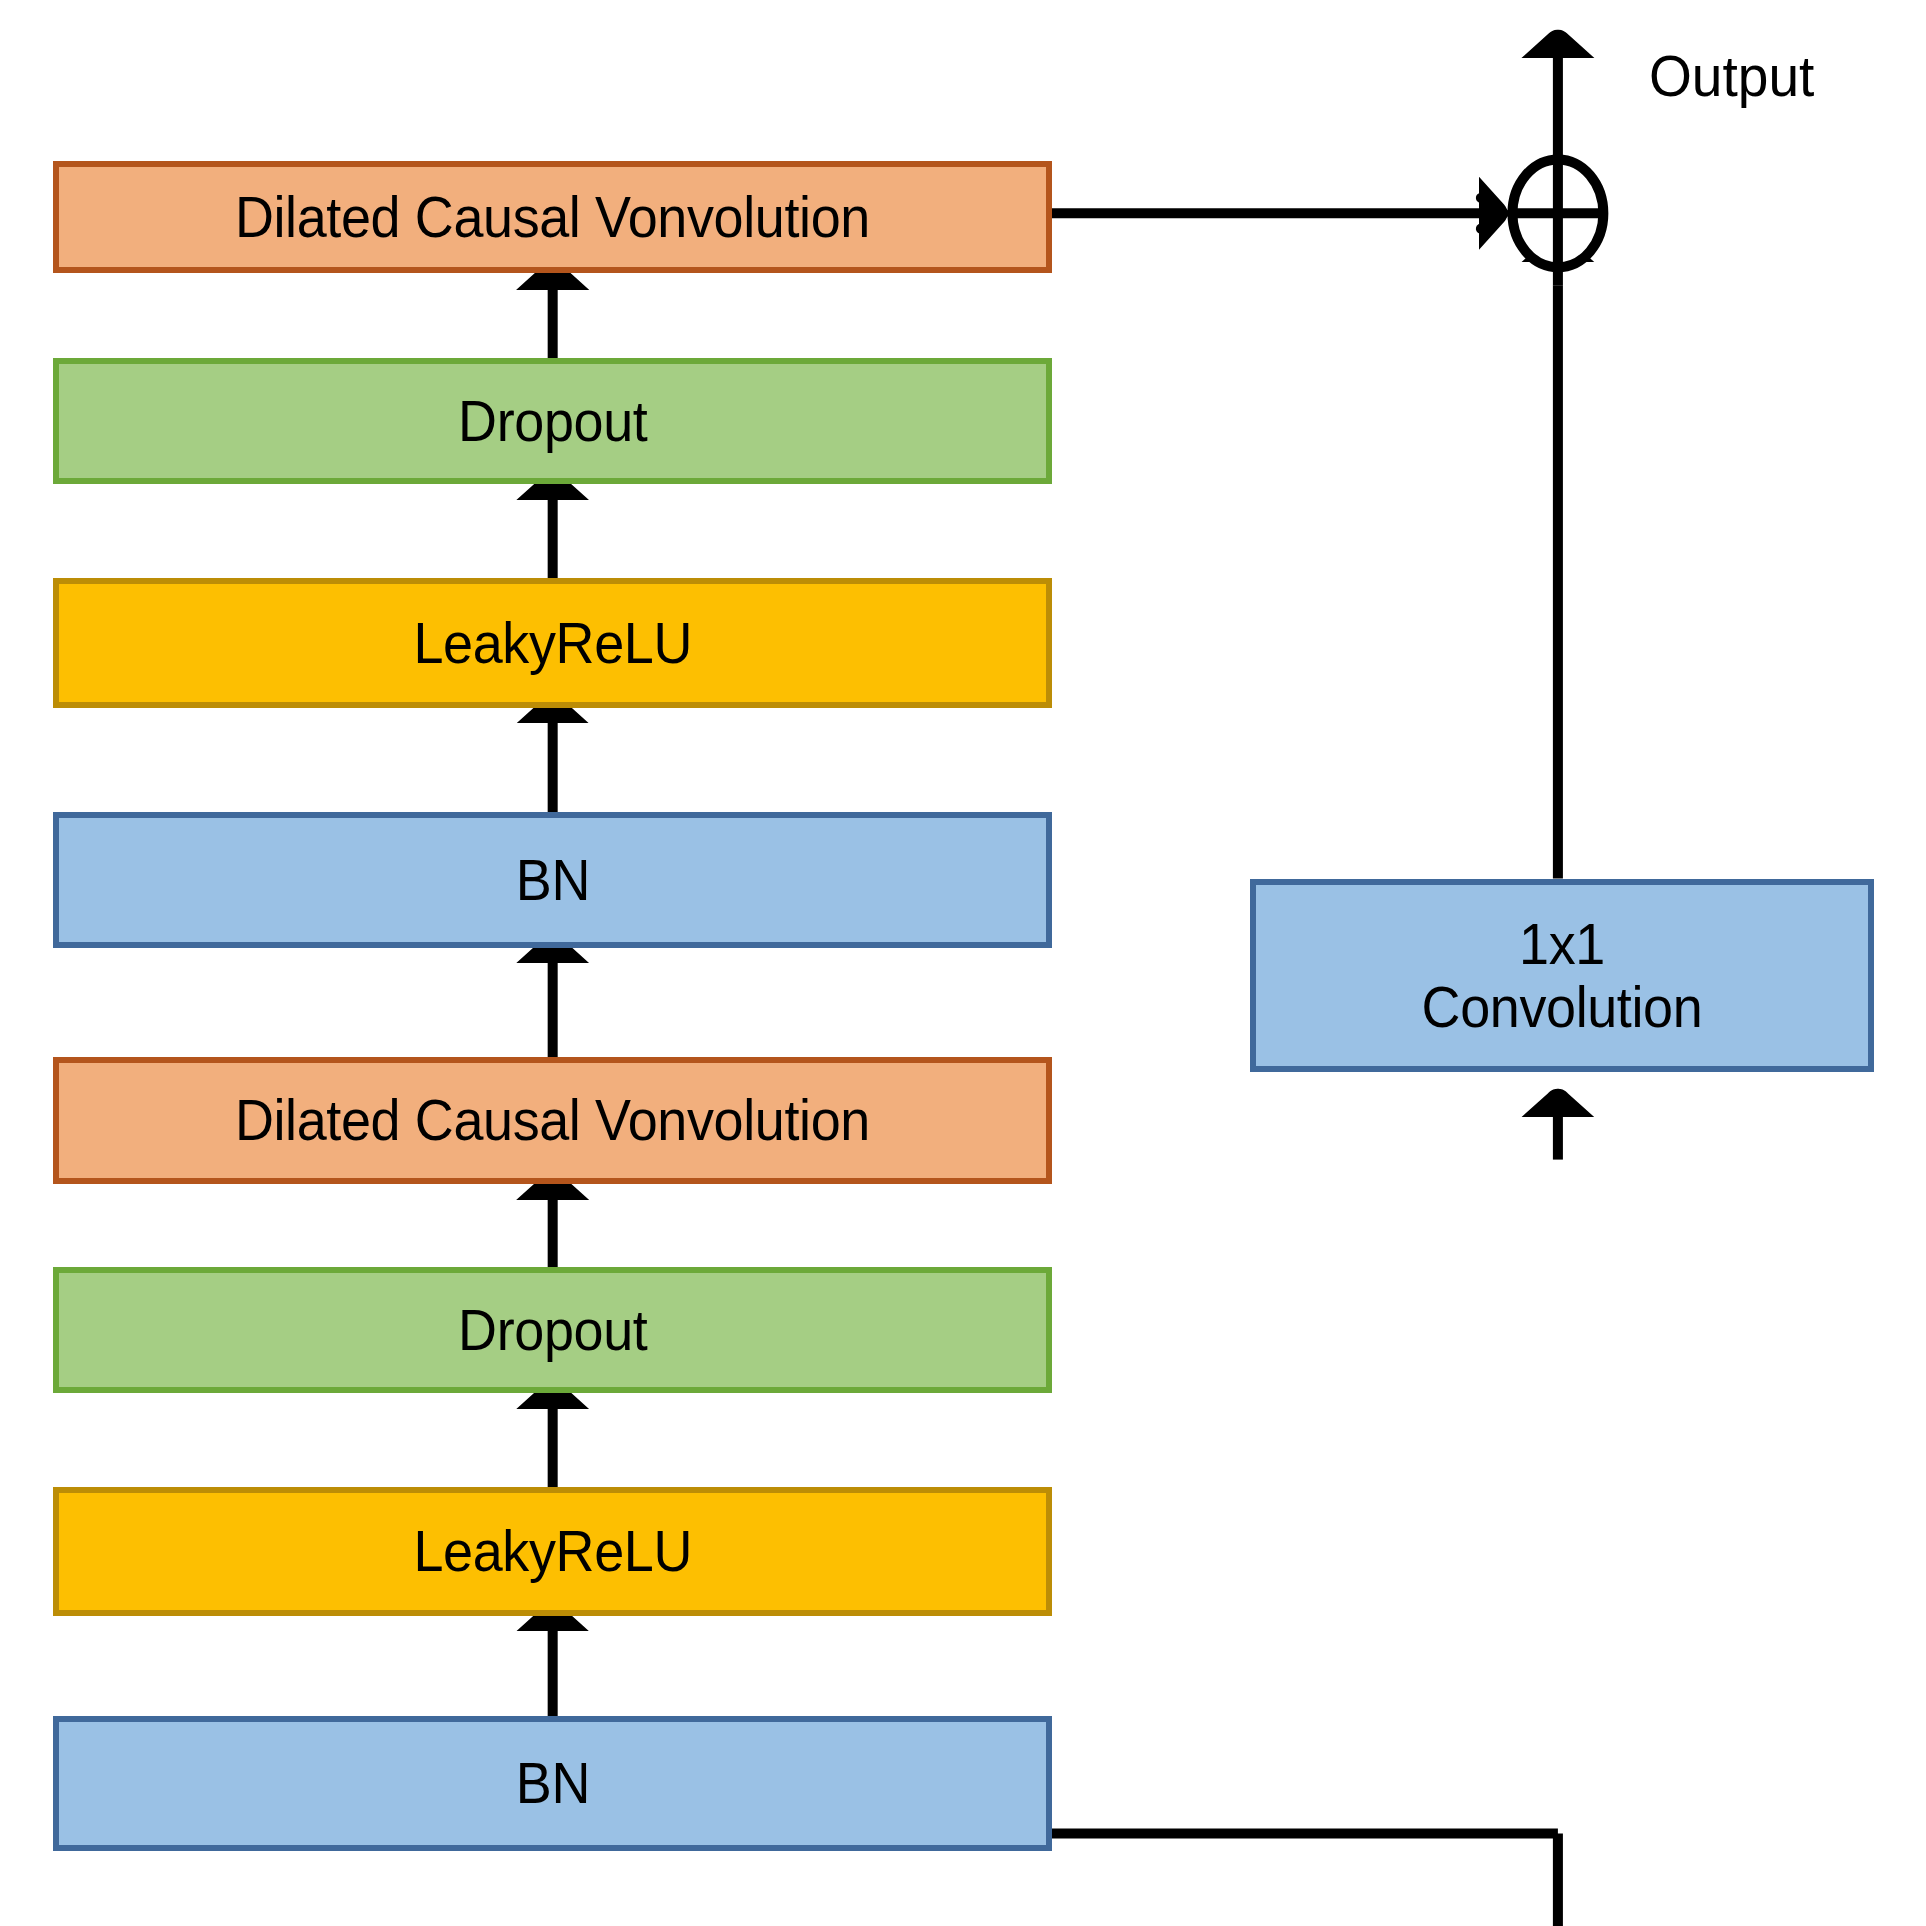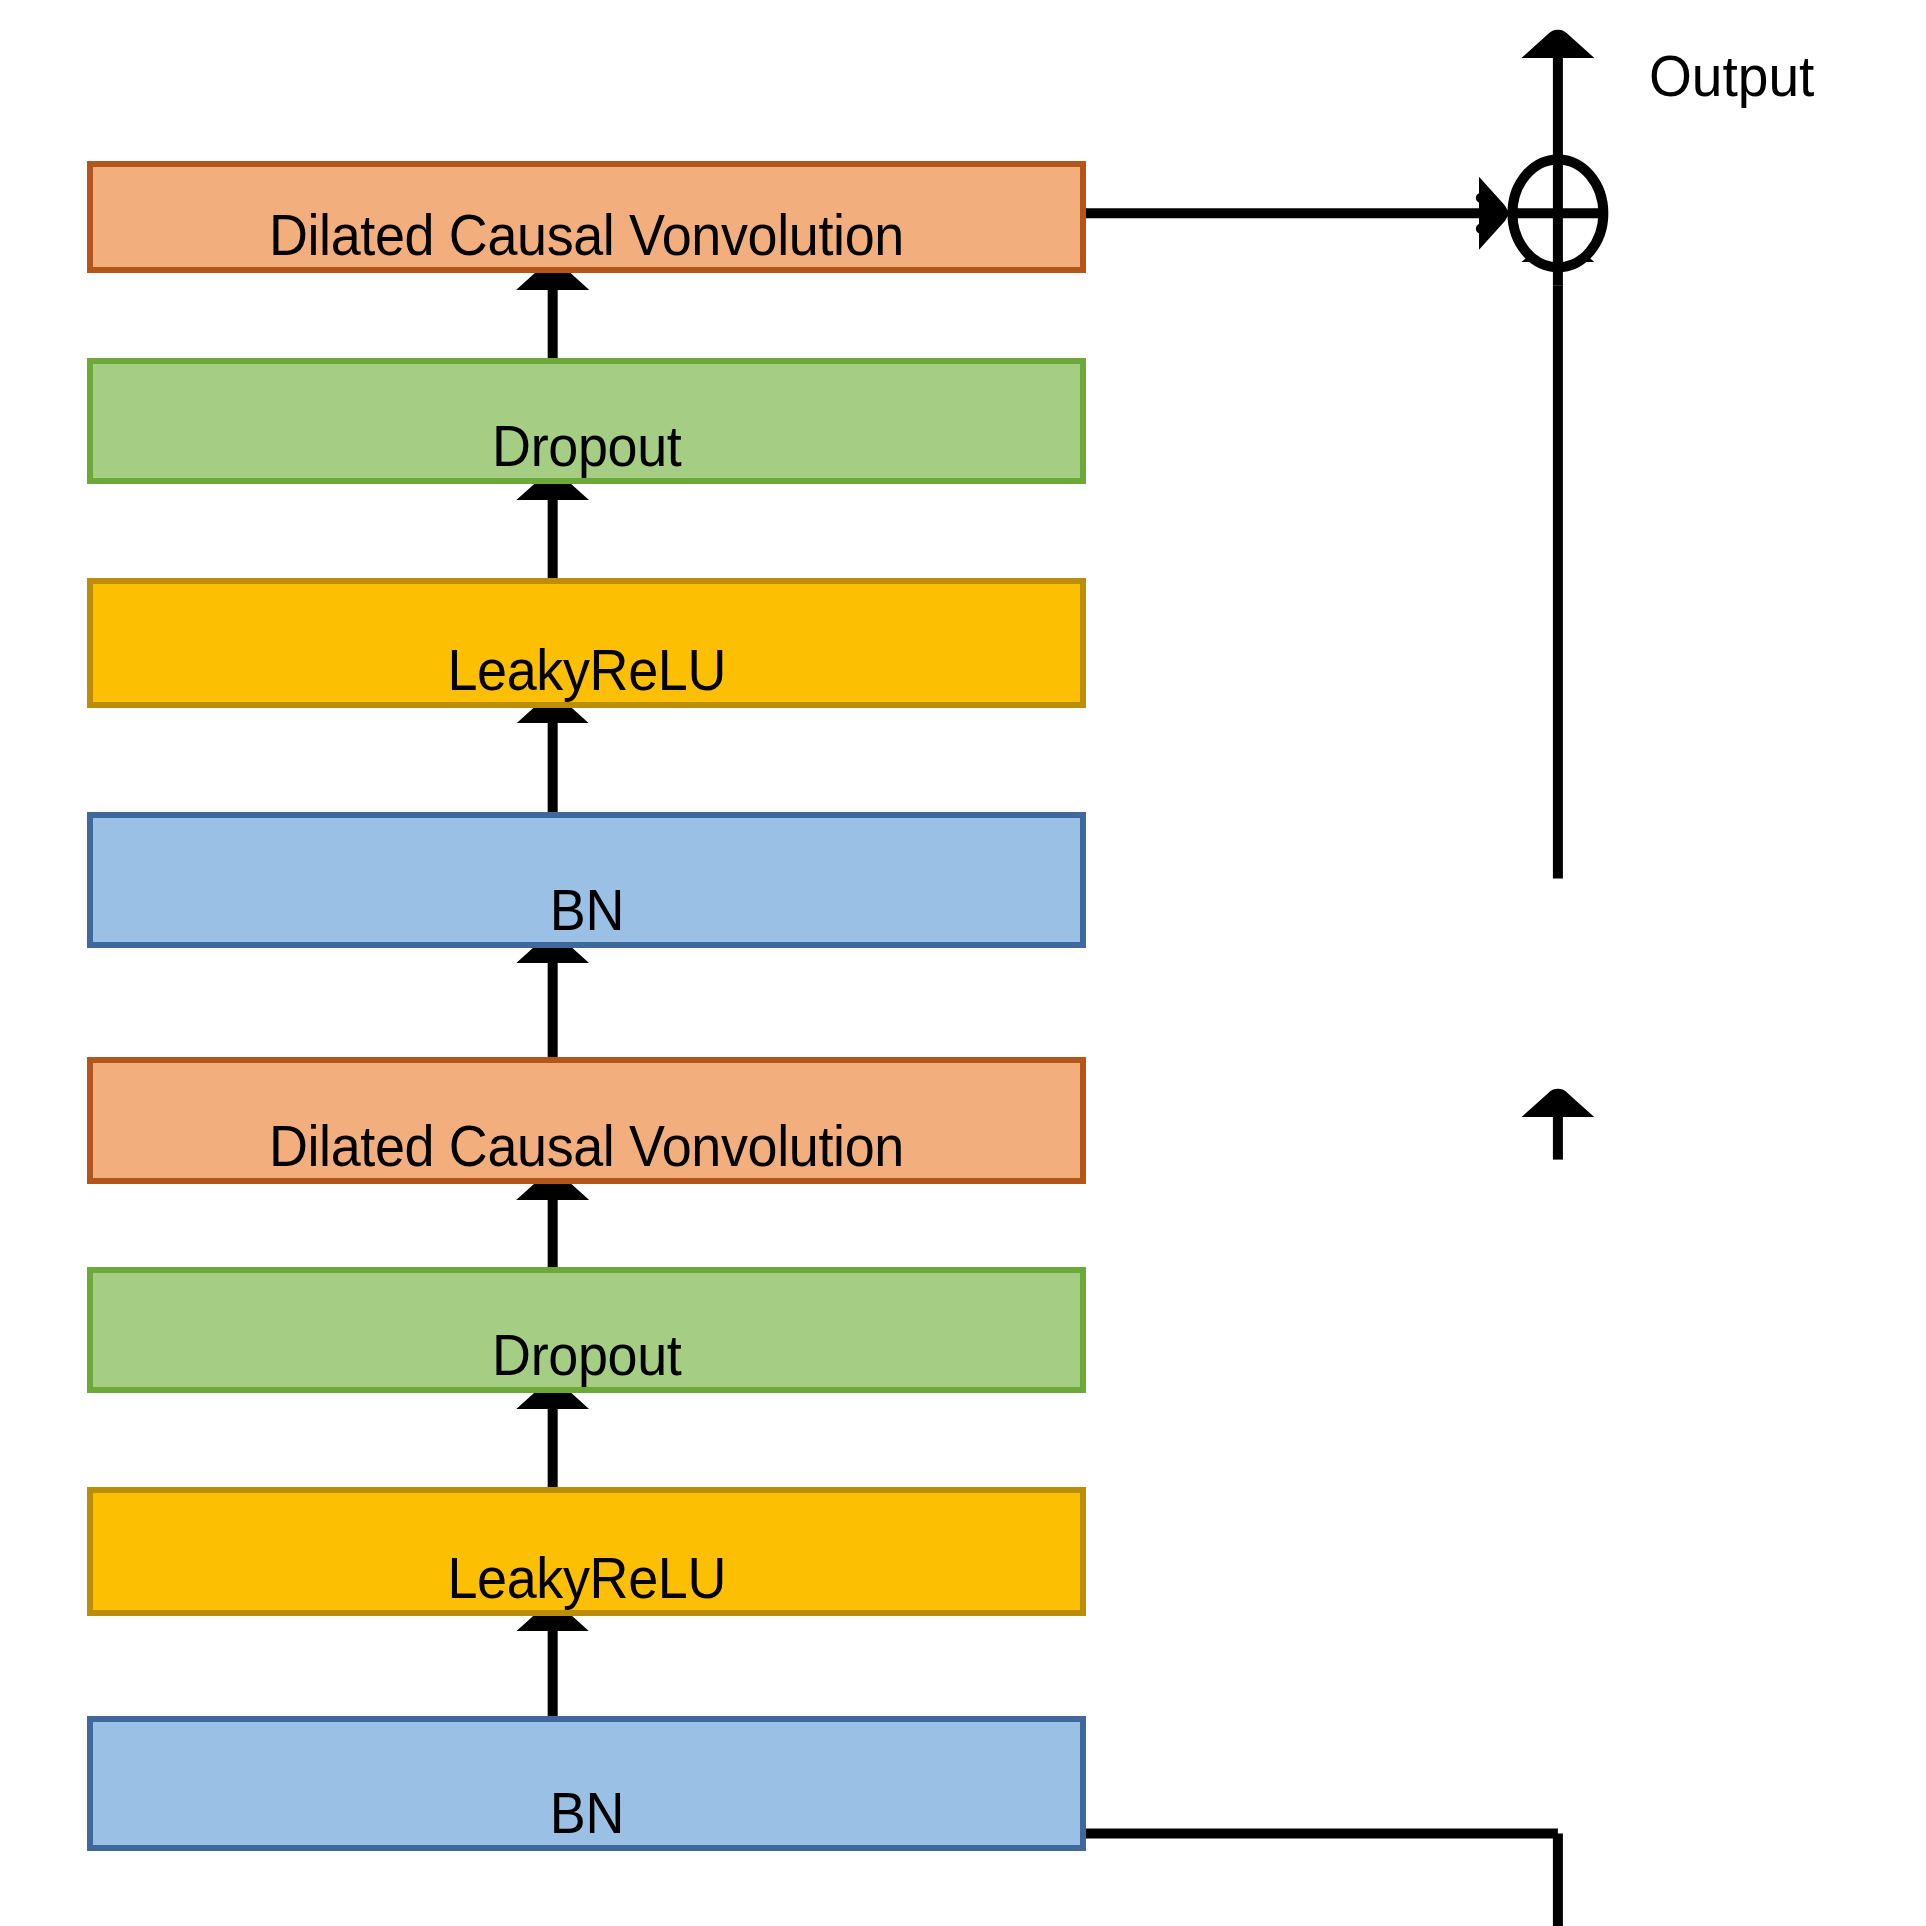--- a/index.html
+++ b/index.html
@@ -21,24 +21,23 @@
     position: absolute;
     top: 0;
     left: 0;
     width: 1965px;
     height: 2169px;
   }
   .node-box {
     position: absolute;
     box-sizing: border-box;
     display: flex;
-    align-items: flex-end;
+    align-items: center;
     justify-content: center;
     text-align: center;
-    margin-left: 34px;
   }
   .node-label {
     font-family: "Liberation Sans", sans-serif;
     font-size: 58px;
     line-height: 1.08;
     color: #000000;
     letter-spacing: -0.4px;
     white-space: pre-line;
     transform: scaleX(0.93);
   }
@@ -145,17 +144,22 @@
   <div class="node-box" style="left:53px; top:1487px; width:999px; height:129px;
               background:#FDBF01; border:6.2px solid #BC8D06;">
     <span class="node-label">LeakyReLU</span>
   </div>
 
   <div class="node-box" style="left:53px; top:1716px; width:999px; height:135px;
               background:#9AC1E5; border:6.2px solid #40699B;">
     <span class="node-label">BN</span>
   </div>
 
+  <div class="node-box" style="left:1250px; top:879px; width:624px; height:193px;
+              background:#9AC1E5; border:6.2px solid #40699B;">
+    <span class="node-label">1x1
+Convolution</span>
+  </div>
 
   <div class="io-label" style="left:1649px; top:42px;">Output</div>
 
 </div>
 
 
 </body></html>

